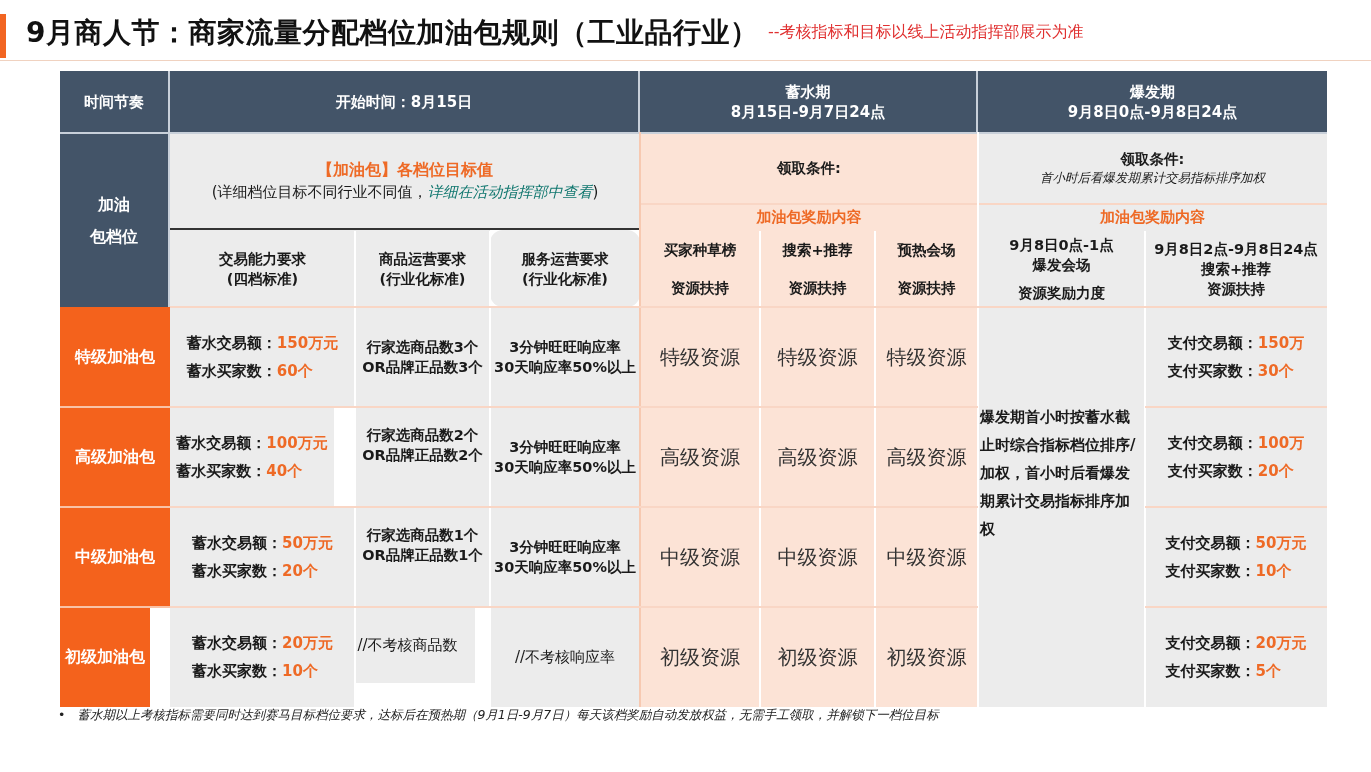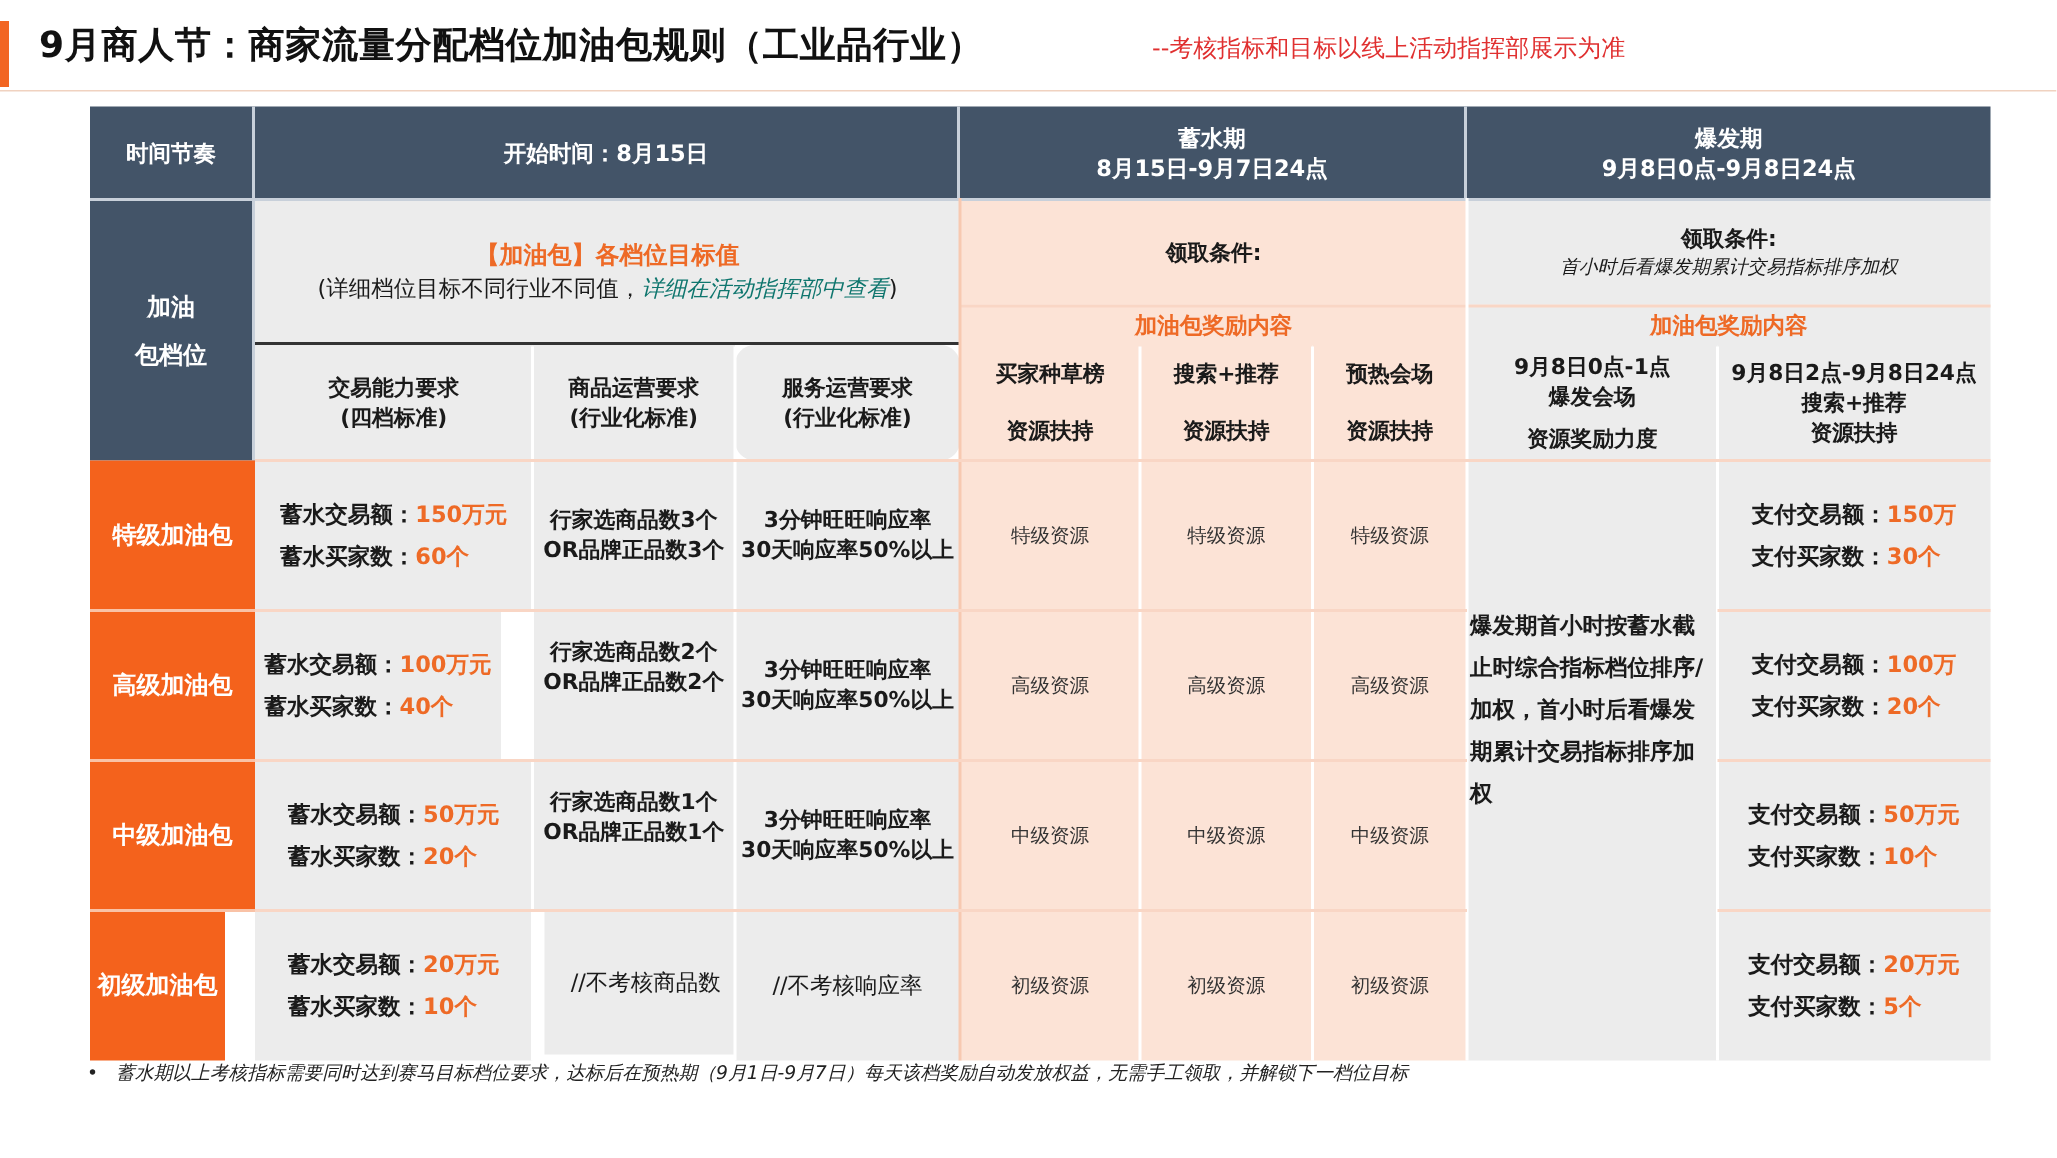--- a/index.html
+++ b/index.html
@@ -1,35 +1,35 @@
 <!DOCTYPE html>
 <html><head>
 <meta charset="utf-8">
 <style>
   html, body { margin:0; padding:0; }
   body { width:1371px; height:772px; background:#ffffff; position:relative; overflow:hidden;
          font-family:"DejaVu Sans","Liberation Sans",sans-serif; color:#1a1a1a; }
   .accent-bar { position:absolute; left:0; top:14px; width:6px; height:44px; background:#f26522; }
-  .title { position:absolute; left:26px; top:14px; font-size:24px; font-weight:bold; color:#111; letter-spacing:0.5px; white-space:nowrap; }
+  .title { position:absolute; left:26px; top:14px; font-size:28px; font-weight:bold; color:#111; letter-spacing:0.5px; white-space:nowrap; }
   .subtitle { position:absolute; left:768px; top:22px; font-size:16px; color:#e03030; white-space:nowrap; }
   .title-rule { position:absolute; left:0; top:60px; width:1371px; height:1px; background:#f0d2c0; }
   .cell { position:absolute; box-sizing:border-box; display:flex; flex-direction:column; align-items:center; justify-content:center; text-align:center; }
   .hdr { background:#435468; color:#fff; font-weight:bold; font-size:15px; line-height:20px; border-right:2px solid #c8d0da; }
   .grey { background:#ececec; }
   .peach { background:#fce3d6; }
   .orange { background:#f4621c; color:#fff; font-weight:bold; font-size:16px; }
   .vline { position:absolute; width:2px; background:#ffffff; }
   .hline { position:absolute; height:2px; background:#f9d6c5; }
   .b { font-weight:bold; }
   .o { color:#ee6a26; font-weight:bold; }
   .sm { font-size:12.5px; line-height:18px; }
   .md { font-size:15px; line-height:22px; }
   .req { font-size:14.5px; line-height:20px; font-weight:bold; }
   .kv { font-size:15px; line-height:28px; font-weight:bold; text-align:left; }
-  .res { font-size:13px; color:#333; }
+  .res { font-size:20px; color:#333; }
   .note { position:absolute; left:58px; top:707px; font-size:12.5px; font-style:italic; color:#222; white-space:nowrap; }
 </style>
 </head>
 <body>
 
 <div class="accent-bar"></div>
 <div class="title">9月商人节：商家流量分配档位加油包规则（工业品行业）</div>
 <div class="subtitle">--考核指标和目标以线上活动指挥部展示为准</div>
 <div class="title-rule"></div>
 
@@ -199,21 +199,21 @@
     </div>
   </div>
 
   <div>
     <div class="cell orange" style="left:60px;top:607px;width:90px;height:100px;">
         <span>初级加油包</span>
       </div>
     <div class="cell grey" style="left:170px;top:607px;width:185px;height:100px;">
       <div class="kv"><span>蓄水交易额：</span><span class="o">20万元</span><br><span>蓄水买家数：</span><span class="o">10个</span></div>
     </div>
-    <div class="cell grey md" style="left:363px;top:607px;width:135px;height:96px;">
+    <div class="cell grey md" style="left:340px;top:607px;width:135px;height:76px;">
         <span>//不考核商品数</span>
       </div>
     <div class="cell grey md" style="left:490px;top:607px;width:150px;height:100px;">
         <span>//不考核响应率</span>
       </div>
     <div class="cell peach res" style="left:640px;top:607px;width:120px;height:100px;">
         <span>初级资源</span>
       </div>
     <div class="cell peach res" style="left:760px;top:607px;width:115px;height:100px;">
         <span>初级资源</span>

